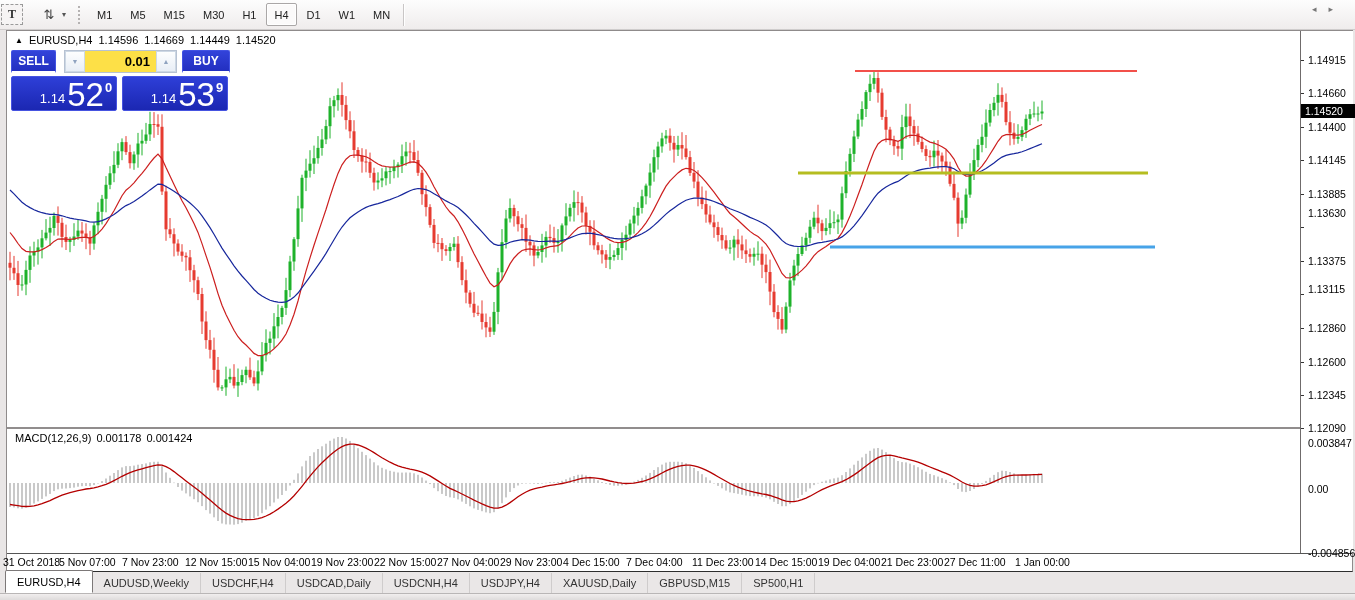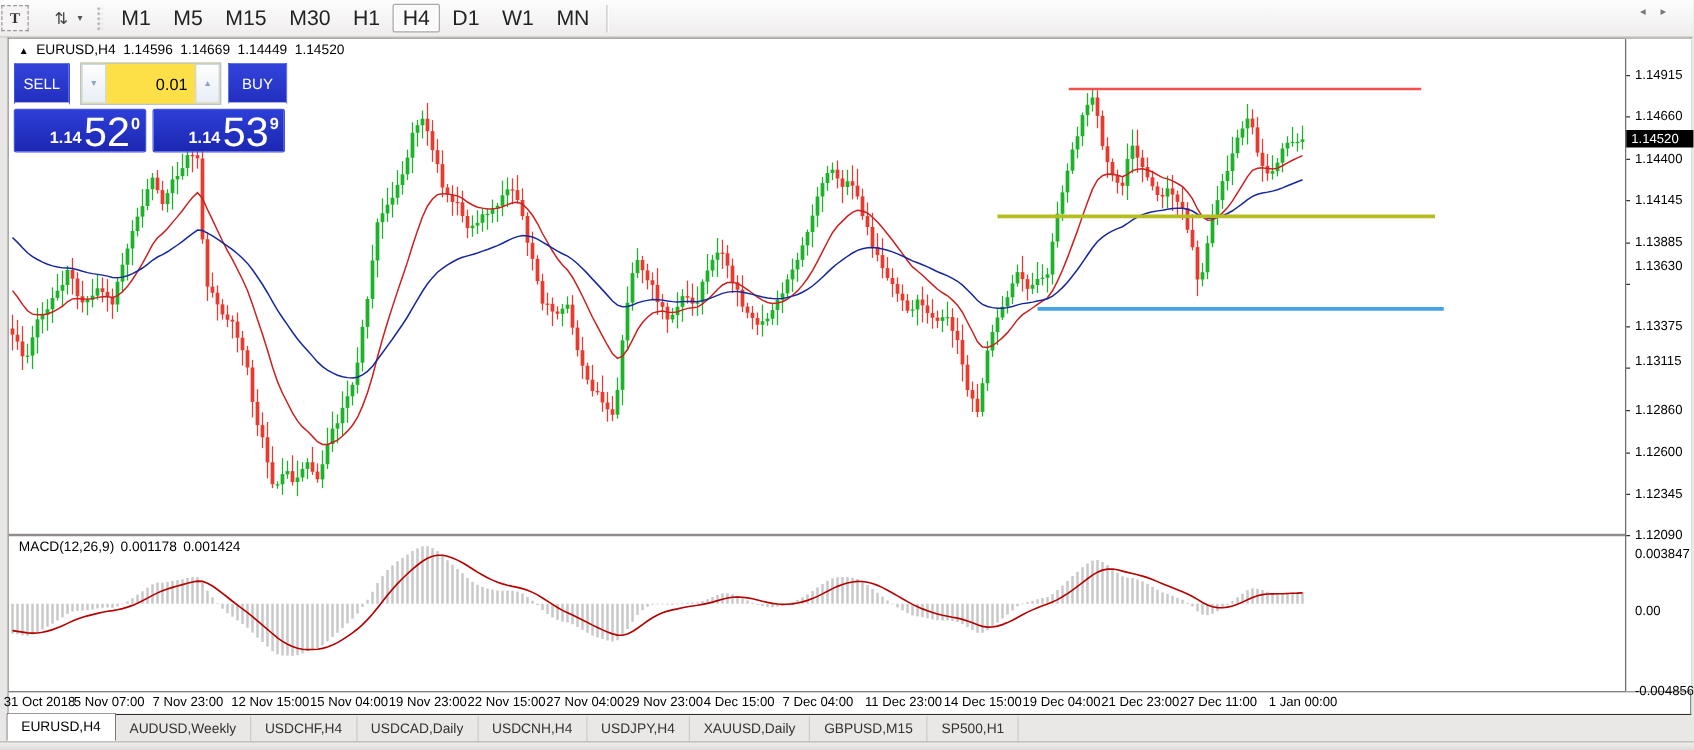--- a/index.html
+++ b/index.html
@@ -11,21 +11,21 @@
     display:flex;align-items:center;}
   .tool-btn{height:20px;min-width:20px;display:flex;align-items:center;justify-content:center;
     margin:0 2px;font-size:12px;color:#333;}
   .t-icon{border:1px dashed #9a9a9a;width:19px;height:19px;font-family:"Liberation Serif",serif;
     font-weight:bold;margin-left:1px;background:#f6f4f4;}
   .sort-icon{font-size:13px;color:#444;margin-left:14px;}
   .caret{font-size:8px;color:#555;margin:0 3px 0 1px;}
   .drag-handle{width:5px;height:20px;margin:0 6px 0 8px;
     background-image:radial-gradient(circle,#b5b2b2 1px,transparent 1.2px);
     background-size:4px 4px;}
-  .tf-btn{height:21px;padding:0 7px;font-size:17px;color:#222;display:flex;align-items:center;
+  .tf-btn{height:21px;padding:0 7px;font-size:11px;color:#222;display:flex;align-items:center;
     border:1px solid transparent;border-radius:2px;margin:0 1px;cursor:default;}
   .tf-btn.active{background:#fbfafa;border:1px solid #aaa7a7;box-shadow:inset 0 0 0 1px #fff;}
   .toolbar-sep{width:1px;height:22px;background:#c9c6c6;margin:0 4px;box-shadow:1px 0 0 #fff;}
   
   .chart-window{position:absolute;left:6px;top:30px;width:1347px;height:542px;
     background:#fff;border:1px solid #8f8b8b;border-bottom:1px solid #2e2e2e;box-sizing:border-box;}
   .plot-main{position:absolute;left:1px;top:0;width:1292px;height:396px;overflow:hidden;}
   .plot-divider{position:absolute;left:0;top:396px;width:1345px;height:2px;background:#918d8d;}
   .plot-macd{position:absolute;left:1px;top:398px;width:1292px;height:124px;overflow:hidden;}
   .divider2{position:absolute;left:0;top:522px;width:1345px;height:1px;background:#555;}
@@ -36,38 +36,38 @@
   .tick-label{position:absolute;left:7px;font-size:10.5px;color:#000;white-space:nowrap;}
   .tick-mark{position:absolute;left:0;width:3px;height:1px;background:#333;}
   .price-tag{position:absolute;left:0;width:50px;background:#000;color:#fff;font-size:10.5px;
     padding:1px 0 1px 4px;}
   
   .chart-title{position:absolute;left:8px;top:3px;display:flex;align-items:center;gap:6px;
     font-size:11px;color:#000;}
   .collapse-ic{font-size:8px;}
   
   .trade-panel{position:absolute;left:4px;top:19px;width:219px;}
-  .tp-row1{display:flex;height:34px;}
+  .tp-row1{display:flex;height:23px;font-weight:bold;}
   .tp-btn{background:linear-gradient(#3343da,#222fc0);border:1px solid #4152e2;border-bottom:2px solid #fff;
     color:#fff;font-size:12px;display:flex;align-items:center;justify-content:center;
     border-radius:2px 2px 0 0;box-sizing:border-box;}
   .tp-sell{width:45px;}
   .tp-buy{width:48px;margin-left:5px;}
   .tp-spinner{width:113px;margin-left:8px;display:flex;background:#fde047;border:1px solid #b7c2d2;
     box-sizing:border-box;}
   .sp-btn{width:18px;display:flex;align-items:center;justify-content:center;font-size:7px;
     color:#8fa3c0;background:linear-gradient(#fdfefe,#e8eef6);border:1px solid #cdd8e4;}
   .sp-field{flex:1;font-size:13px;color:#000;display:flex;align-items:center;justify-content:flex-end;
     padding-right:6px;}
   .tp-row2{display:flex;margin-top:3px;}
   .price-box{width:106px;height:35px;background:linear-gradient(#2e3fd8,#1b27b2);
     border:1px solid #4653e0;border-radius:2px;box-sizing:border-box;color:#fff;
     display:flex;align-items:flex-end;justify-content:center;padding-bottom:2px;}
   .price-box + .price-box{margin-left:5px;}
-  .pb-base{font-size:13px;font-weight:bold;line-height:1;margin-bottom:3px;margin-left:24px;}
+  .pb-base{font-size:13px;font-weight:normal;line-height:1;margin-bottom:3px;margin-left:24px;}
   .pb-big{font-size:33px;line-height:0.82;margin-left:2px;}
   .pb-sup{font-size:13px;font-weight:bold;line-height:1;margin-left:1px;margin-bottom:14px;}
   
   .macd-title{position:absolute;left:8px;top:401px;font-size:11px;color:#000;display:flex;gap:5px;}
   
   .tab-bar{position:absolute;left:0;top:572px;width:1355px;height:21px;background:#eae7e7;
     display:flex;align-items:flex-end;padding-left:5px;box-sizing:border-box;}
   .tab{height:20px;padding:0 11px;font-size:11px;color:#333;display:flex;align-items:center;
     border-right:1px solid #cfcccc;white-space:nowrap;}
   .tab.active{background:#fff;border:1px solid #7c7878;border-bottom:1px solid #fff;height:21px;

